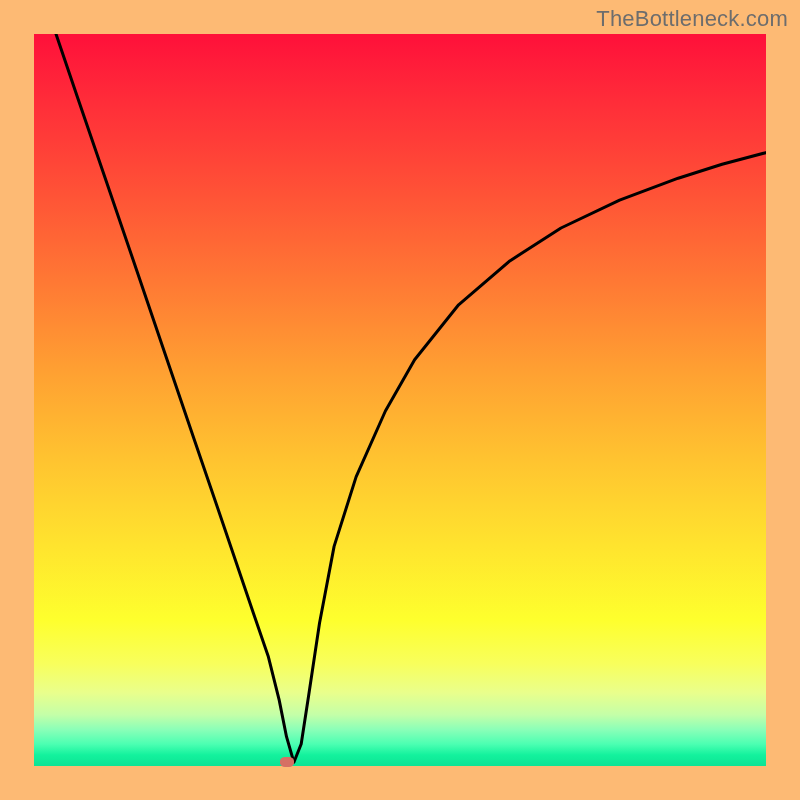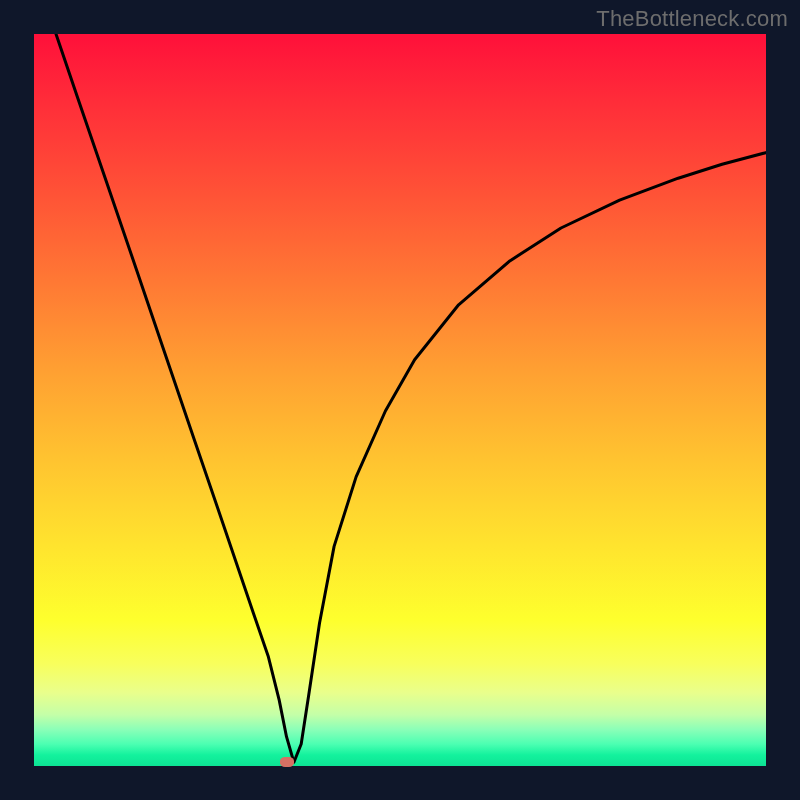--- a/index.html
+++ b/index.html
@@ -8,21 +8,21 @@
     width: 800px;
     height: 800px;
     overflow: hidden;
     background: #000;
     font-family: Arial, Helvetica, sans-serif;
   }
   .frame {
     position: relative;
     width: 800px;
     height: 800px;
-    background: #0f172a;
+    background: #fdba74;
   }
   .plot-area {
     position: absolute;
     left: 34px;
     top: 34px;
     width: 732px;
     height: 732px;
     
     background: linear-gradient(to bottom,
       #ff103a 0%,

